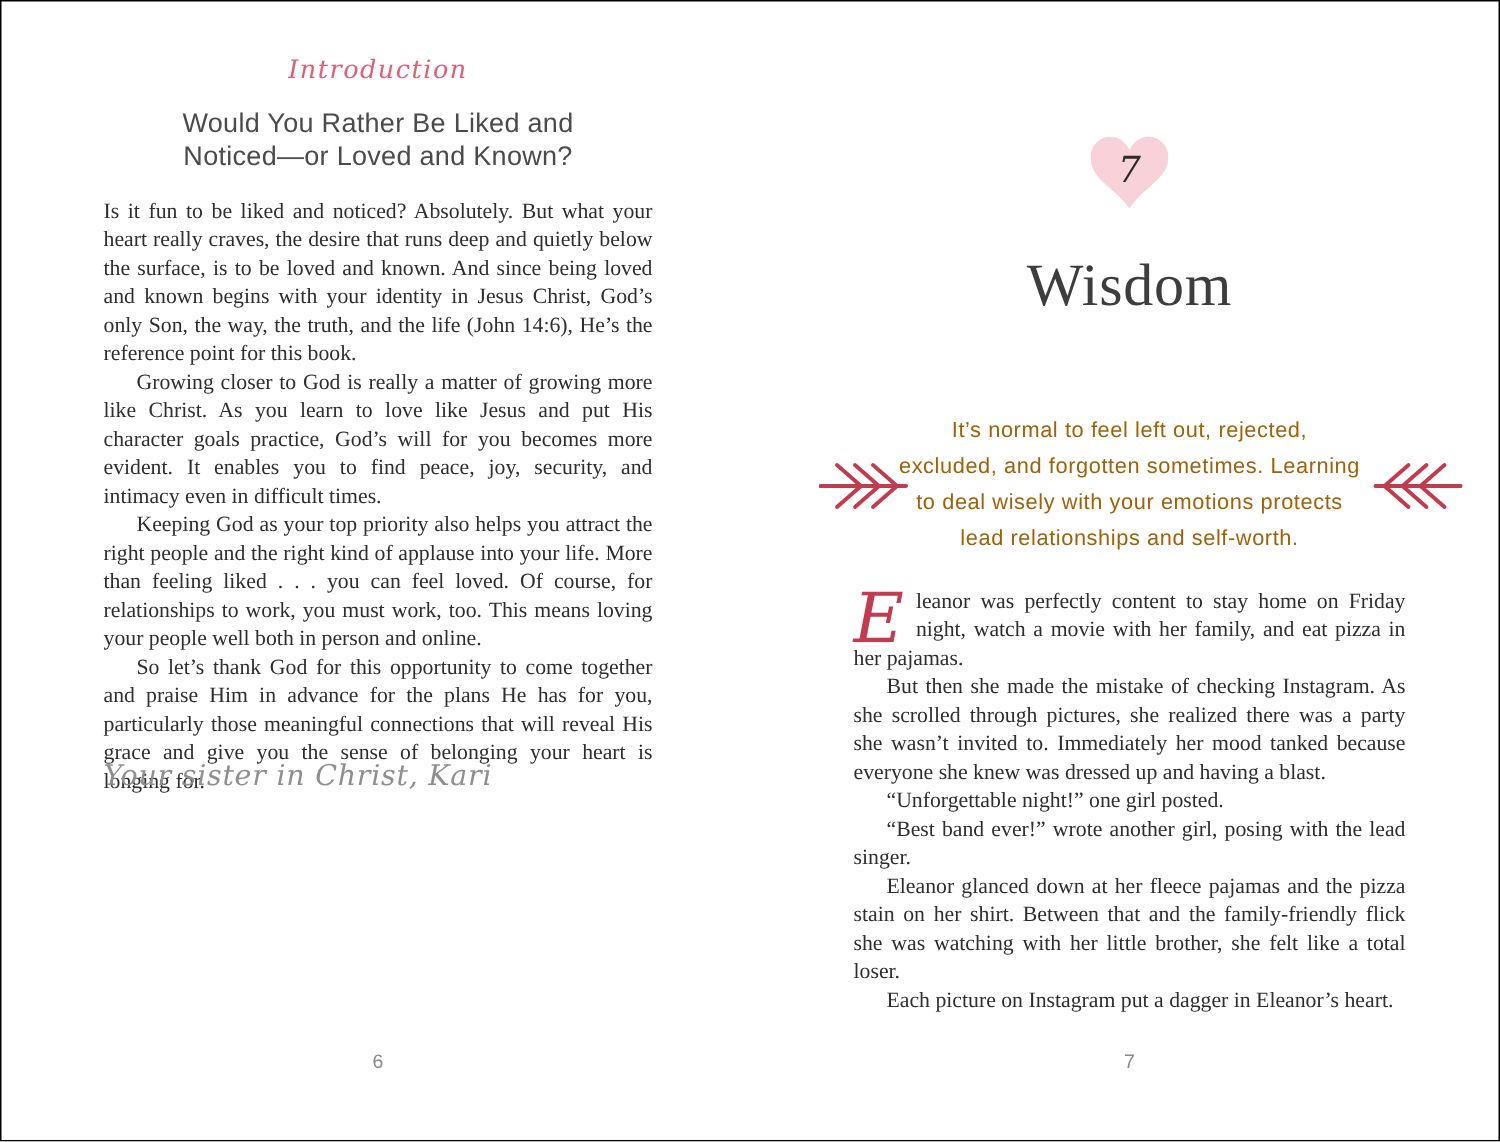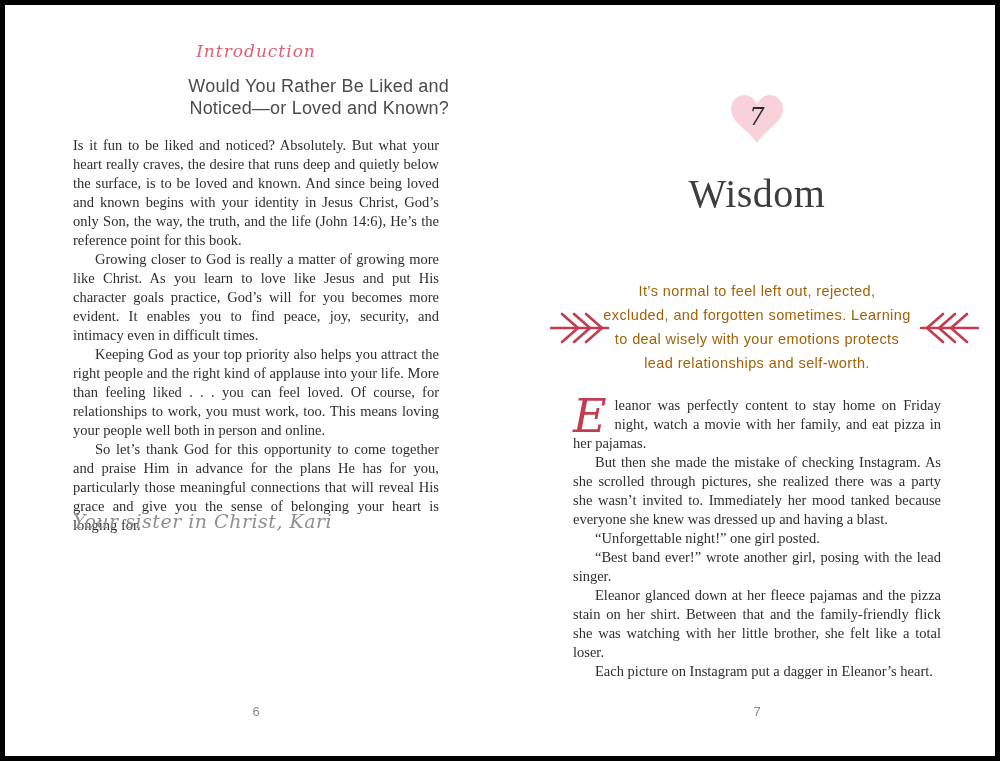--- a/index.html
+++ b/index.html
@@ -1,37 +1,37 @@
 <!DOCTYPE html>
 <html lang="en"><head>
 <meta charset="utf-8">
 <style>
   html,body { margin:0; padding:0; background:#ffffff; }
   .spread {
     position:relative; width:1000px; height:761px;
     background:#ffffff; overflow:hidden; box-sizing:border-box;
-    border:5px solid #000000;
+    border:1px solid #000000;
     font-family:"Liberation Serif", serif;
   }
   
   .serif-body { font-size:14.5px; line-height:19px; color:#2e2e2e; text-align:justify; }
   .serif-body p { margin:0; }
   .serif-body p.indent { text-indent:22px; }
   .pagenum {
     position:absolute; top:699px; text-align:center;
     font-family:"Liberation Sans", sans-serif; font-size:13px; color:#8a8a8a;
   }
   
   .intro-script {
     position:absolute; left:68px; top:36px; width:366px; text-align:center;
     font-family:"DejaVu Serif", serif; font-style:italic;
     font-size:17px; color:#de6077; letter-spacing:1px;
   }
   .page-title {
-    position:absolute; left:58px; top:71px; width:386px; text-align:right;
+    position:absolute; left:58px; top:71px; width:386px; text-align:center;
     font-family:"Liberation Sans", sans-serif; font-size:18px; line-height:21.5px;
     color:#4b4b4b; letter-spacing:0.2px;
   }
   .left-body { position:absolute; left:68px; top:131px; width:366px; }
   .signature {
     position:absolute; left:68px; top:505px; width:366px; text-align:left;
     font-family:"DejaVu Serif", serif; font-style:italic;
     font-size:19px; color:#8f8f8f; letter-spacing:0.5px;
   }
   .pagenum-left { left:68px; width:366px; }

